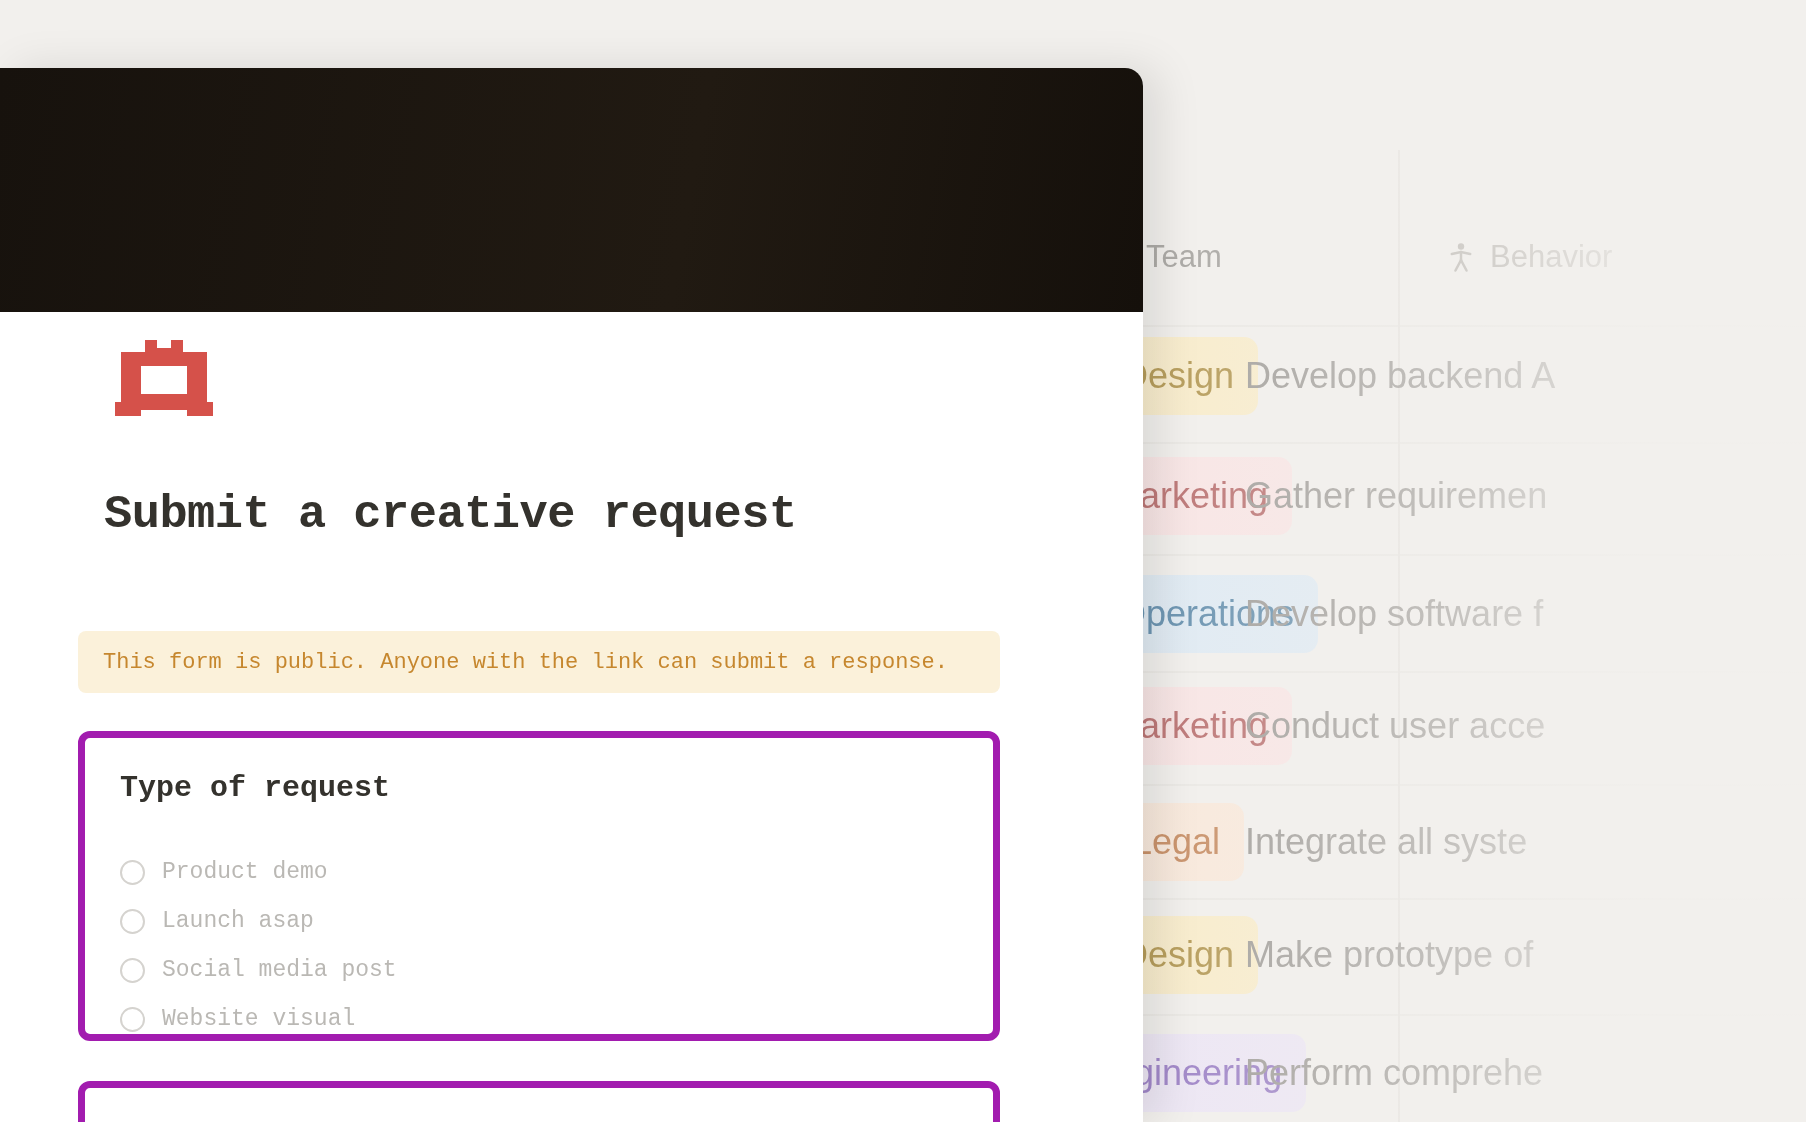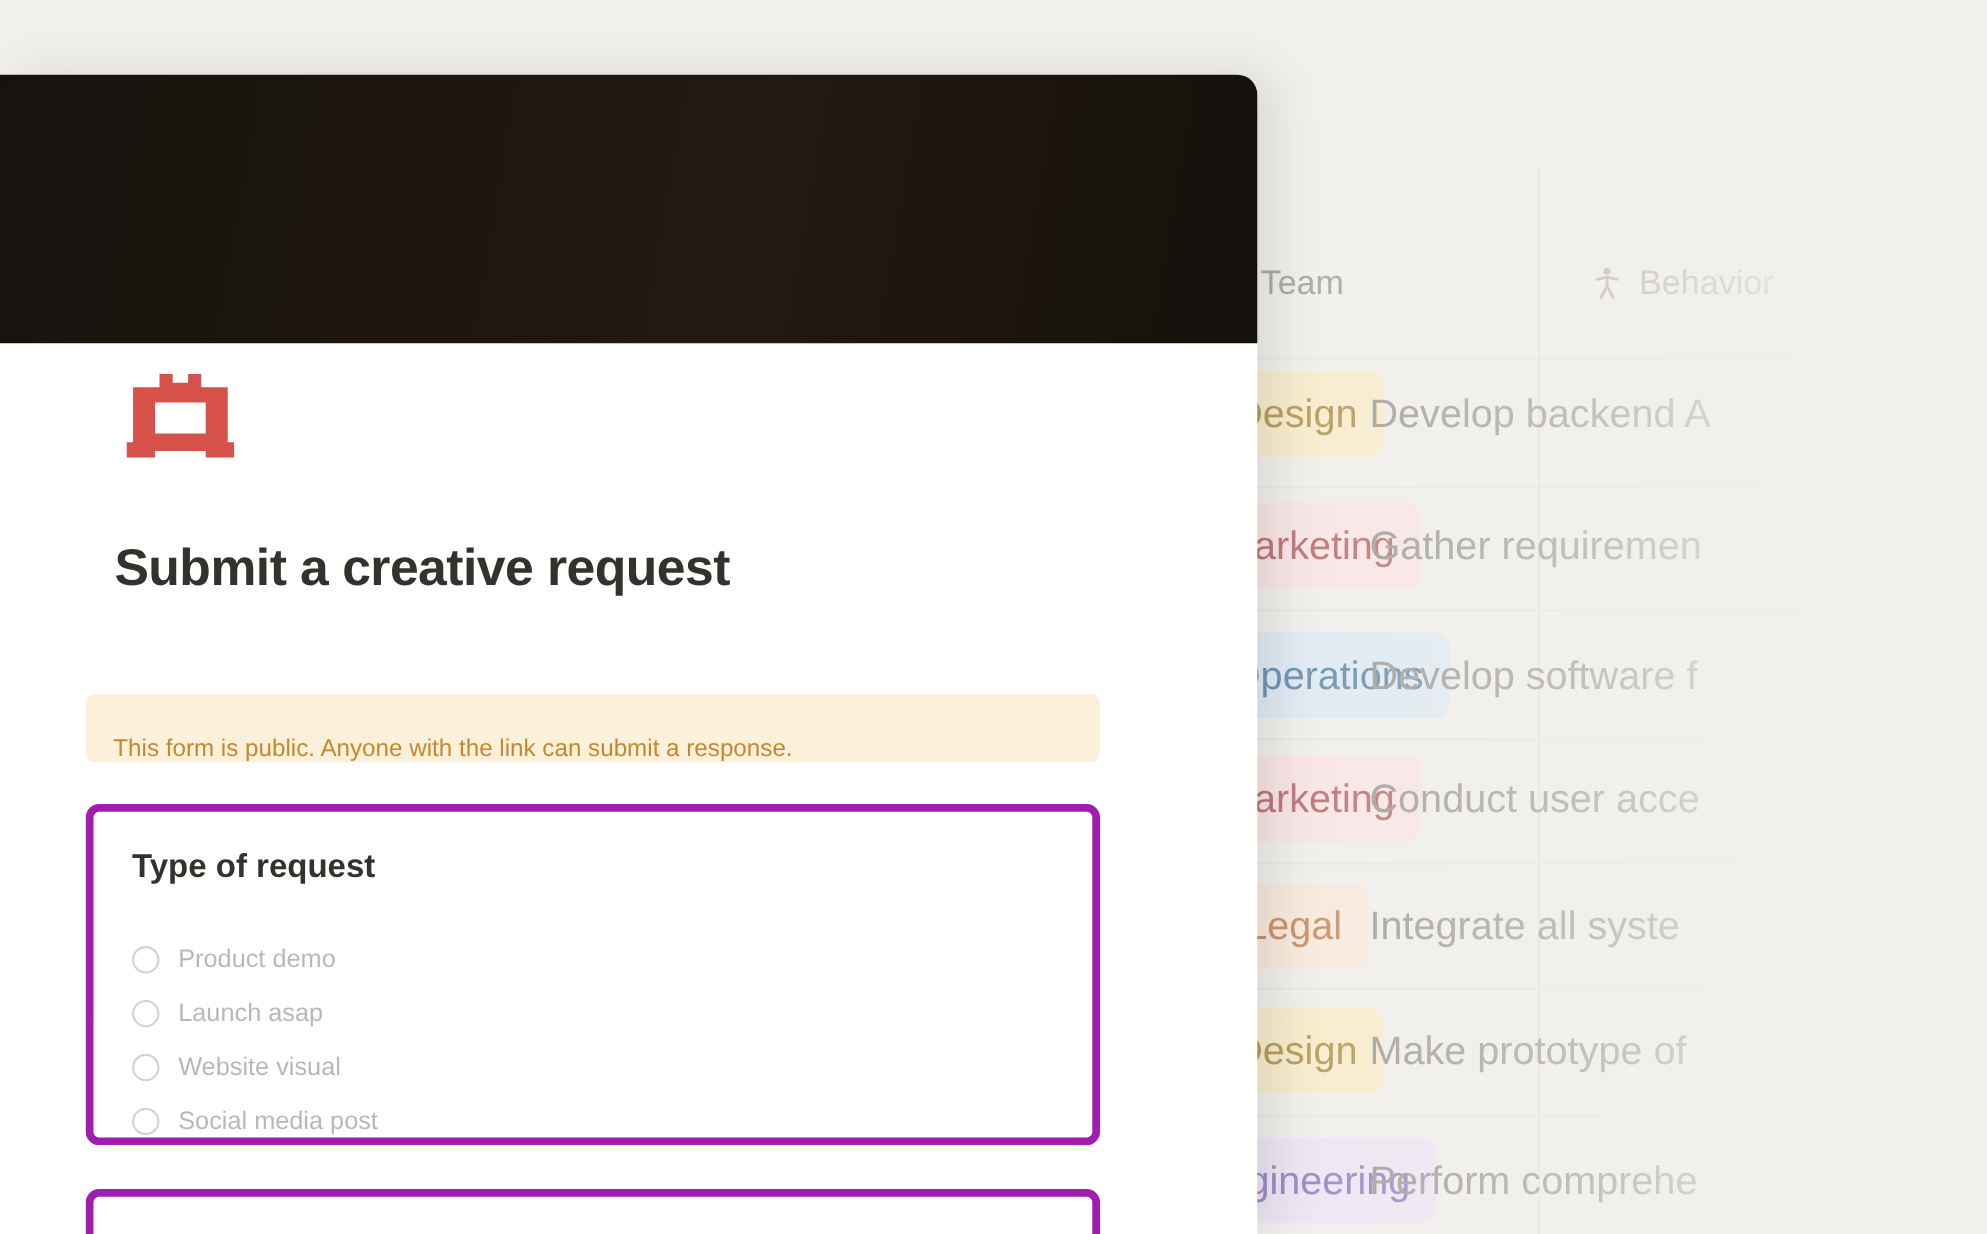--- a/index.html
+++ b/index.html
@@ -35,21 +35,21 @@
   .c-blue{background:#DDEAF5;color:#4E80A4} .c-orange{background:#FAE8D9;color:#C07D4D}
   .c-purple{background:#ECE5F6;color:#8E6FC0}
   .beh { position:absolute; left:1245px; transform:translateY(-50%); font-size:36px;
          color:#93908C; white-space:nowrap; }
   .wash { position:absolute; left:1143px; top:0; bottom:0; right:0; pointer-events:none;
           background:linear-gradient(90deg, rgba(242,240,237,0.18) 0%, rgba(242,240,237,0.5) 45%,
                       rgba(242,240,237,0.86) 75%, rgba(242,240,237,0.97) 100%); }
 
   
   .panel { position:absolute; left:0; top:68px; width:1143px; height:1054px; background:#fff;
-           border-top-right-radius:18px; box-shadow:16px 0 44px rgba(0,0,0,0.10); }
+           border-top-right-radius:18px; box-shadow:16px 0 44px rgba(0,0,0,0.10);font-family:Liberation Mono, monospace; }
   .cover { position:absolute; left:0; top:0; width:1143px; height:244px;
            border-top-right-radius:18px; overflow:hidden;
            background:linear-gradient(100deg,#17120d,#211a12 60%,#15100b); }
   .cover .blobs { position:absolute; inset:-10px; filter:blur(3px) saturate(1.05);
     background-image:
       radial-gradient(60px 140px at 935 95, rgba(244,198,122,.95) 0%, rgba(216,110,40,.55) 50%, rgba(0,0,0,0) 75%),
       radial-gradient(130px 160px at 880 115, #e2833c 0%, #c84f22 45%, rgba(120,40,16,0) 75%),
       radial-gradient(70px 150px at 818 145, #d96b2e 0%, rgba(160,60,20,0) 70%),
       radial-gradient(55px 95px at 900 30, #d87f35 0%, rgba(0,0,0,0) 70%),
       radial-gradient(70px 60px at 792 215, rgba(138,69,38,.9) 0%, rgba(0,0,0,0) 75%),
@@ -68,21 +68,21 @@
       radial-gradient(100px 62px at 300 222, #3a4426 0%, rgba(0,0,0,0) 75%),
       radial-gradient(92px 72px at 732 62, #2f3a22 0%, rgba(0,0,0,0) 75%),
       radial-gradient(122px 82px at 420 22, #33391f 0%, rgba(0,0,0,0) 78%); }
   .page-icon { position:absolute; left:115px; top:258px; width:98px; height:96px; }
 
   .title { position:absolute; left:104px; top:420px; font-size:47px; font-weight:700;
            letter-spacing:-0.5px; color:#34322D; }
   .subtitle { position:absolute; left:106px; top:494px; font-size:22px; color:#3B3936; }
 
   .banner { position:absolute; left:78px; top:563px; width:922px; height:62px;
-            background:#FBF1DA; border-radius:8px; display:flex; align-items:flex-end; }
+            background:#FBF1DA; border-radius:8px; display:flex; align-items:center; }
   .banner span { margin-left:25px; font-size:22px; color:#C6872E; }
 
   .card { position:absolute; left:78px; width:922px; background:#fff;
           border:7px solid #a21caf; border-radius:12px; }
   .card1 { top:663px; height:310px; }
   .card2 { top:1013px; height:220px; }
   .card h2 { position:absolute; left:35px; top:33px; font-size:30px; font-weight:700; color:#34322D; }
   .opts { position:absolute; left:35px; top:98px; right:35px; }
   .opt { display:flex; align-items:flex-end; height:49px; cursor:pointer; }
   .rc { width:25px; height:25px; border:2px solid #D5D3CF; border-radius:50%;
@@ -176,25 +176,25 @@
         <label class="opt">
             <span class="rc"></span>
             <span class="ol">Product demo</span>
           </label>
           <label class="opt">
             <span class="rc"></span>
             <span class="ol">Launch asap</span>
           </label>
           <label class="opt">
             <span class="rc"></span>
+            <span class="ol">Social media post</span>
+          </label>
+          <label class="opt">
+            <span class="rc"></span>
             <span class="ol">Website visual</span>
-          </label>
-          <label class="opt">
-            <span class="rc"></span>
-            <span class="ol">Social media post</span>
           </label>
       </div>
     </div>
 
     <div class="card card2">
       <h2>Attach mockups</h2>
 
     </div>
 
   </div>

